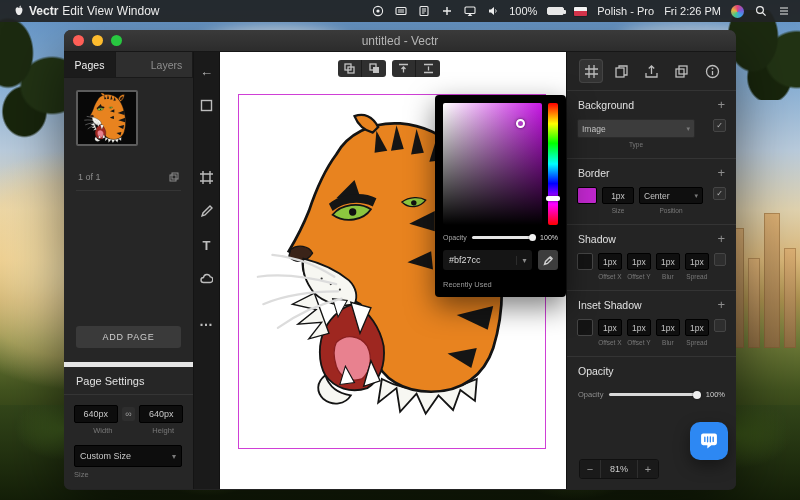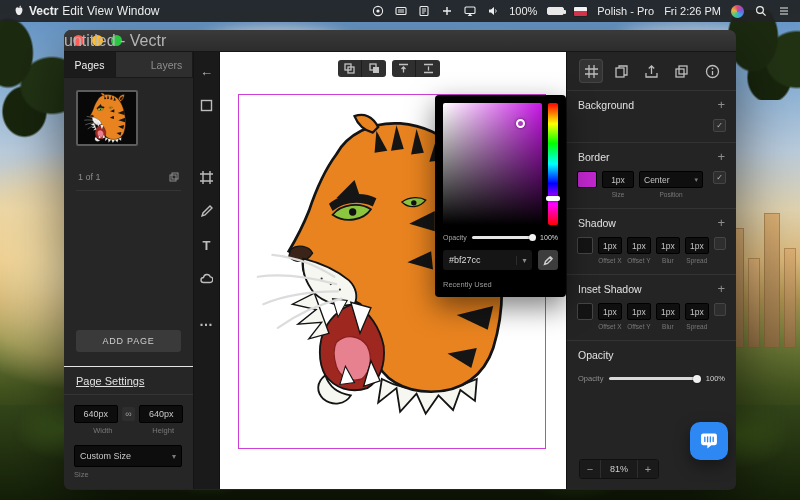--- a/index.html
+++ b/index.html
@@ -38,37 +38,37 @@
   .flag{width:13px;height:9px;border-radius:1px;overflow:hidden;background:linear-gradient(180deg,#f2f2f2 50%,#d3334a 50%);box-shadow:0 0 0 .5px rgba(0,0,0,.4);}
   .siri{width:13px;height:13px;border-radius:50%;background:conic-gradient(#e0447c,#7a5bd6,#3fa0e8,#45c88a,#e8b23f,#e0447c);}
 
   
   .window{position:absolute;left:64px;top:30px;width:672px;height:460px;border-radius:7px;overflow:hidden;
     box-shadow:0 24px 60px rgba(0,0,0,.55);background:#232323;z-index:10;}
   .titlebar{height:22px;background:linear-gradient(180deg,#3a3a3a,#2c2c2c);display:flex;align-items:center;position:relative;border-bottom:1px solid #161616;}
   .lights{display:flex;gap:8px;padding-left:9px;}
   .light{width:11px;height:11px;border-radius:50%;}
   .l-red{background:#ff5f57;} .l-yellow{background:#febc2e;} .l-green{background:#28c840;}
-  .win-title{position:absolute;left:0;right:0;font-size:16px;color:#b5b5b5;pointer-events:none;}
+  .win-title{position:absolute;left:0;right:0;text-align:center;font-size:12px;color:#b5b5b5;pointer-events:none;}
   .win-body{display:flex;height:437px;}
 
   
   .left-panel{width:130px;background:#262626;display:flex;flex-direction:column;border-right:1px solid #141414;}
   .tabs{display:flex;height:26px;background:#2e2e2e;border-bottom:1px solid #191919;gap:25px;}
   .tab{flex:1;display:flex;align-items:center;justify-content:center;font-size:10.5px;color:#8e8e8e;border-right:1px solid #191919;}
   .tab.active{background:#1b1b1b;color:#f0f0f0;}
   .thumb-block{padding:12px 12px 0;}
   .thumb{width:62px;height:56px;background:#080808;border:2px solid #5c5c5c;border-radius:2px;overflow:hidden;display:flex;align-items:center;justify-content:center;}
   .thumb svg{width:56px;height:52px;}
   .count-row{display:flex;align-items:center;justify-content:space-between;margin-top:26px;padding:0 2px 8px;border-bottom:1px solid #353535;}
   .count-row span{font-size:9px;color:#8c8c8c;}
   .lp-spacer{flex:1;}
   .add-page{margin:0 12px 14px;height:22px;background:#3a3a3a;border-radius:3px;display:flex;align-items:center;justify-content:center;
     font-size:9px;letter-spacing:.8px;color:#cfcfcf;}
-  .ps-title{padding:8px 12px 7px;font-size:11px;color:#e0e0e0;border-top:1px solid #e5e5e5;border-bottom:1px solid #353535;text-decoration:underline;}
+  .ps-title{padding:8px 12px 7px;font-size:11px;color:#e0e0e0;border-top:5px solid #e5e5e5;border-bottom:1px solid #353535;}
   .size-fields{display:flex;align-items:center;gap:4px;padding:10px 10px 0;}
   .mini-input{width:44px;height:18px;background:#0d0d0d;border:1px solid #000;border-radius:2px;color:#c9c9c9;font-size:9px;
     display:flex;align-items:center;justify-content:center;}
   .link-box{width:14px;height:14px;background:#2e2e2e;border-radius:2px;color:#9a9a9a;font-size:9px;display:flex;align-items:center;justify-content:center;}
   .size-labels{display:flex;gap:4px;padding:3px 10px 0;margin-left:9px;}
   .size-labels span{width:44px;text-align:center;font-size:7.5px;color:#787878;}
   .size-labels .gap{width:14px;}
   .size-dd{margin:10px 10px 0;width:108px;height:22px;background:#0d0d0d;border:1px solid #000;border-radius:2px;
     display:flex;align-items:center;color:#c9c9c9;font-size:9px;padding:0 5px;}
   .size-dd .chev{margin-left:auto;color:#7a7a7a;font-size:8px;}
@@ -478,20 +478,27 @@
           </div>
         </div>
 
         <div class="section">
           <div class="sec-head">
             <span class="t">Background</span>
             <span class="plus">+</span>
           </div>
           <div class="sec-body">
             <div class="row">
+              <div class="fgroup">
+                <div class="dd bg-dd">
+                  <span>Image</span>
+                  <span class="chev">▾</span>
+                </div>
+                <div class="f-label">Type</div>
+              </div>
               <div class="chk">✓</div>
             </div>
           </div>
         </div>
 
         <div class="section">
           <div class="sec-head">
             <span class="t">Border</span>
             <span class="plus">+</span>
           </div>

